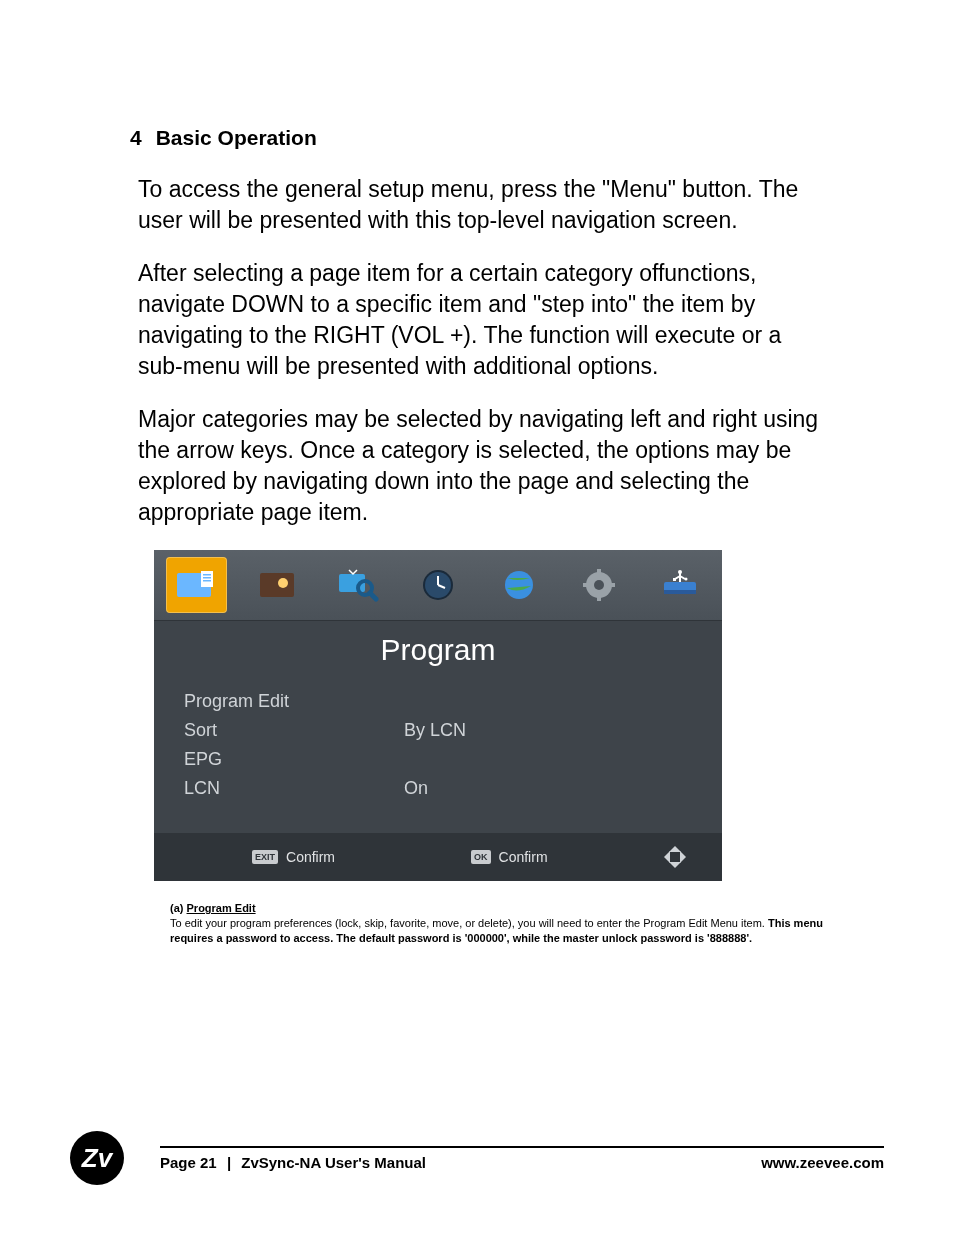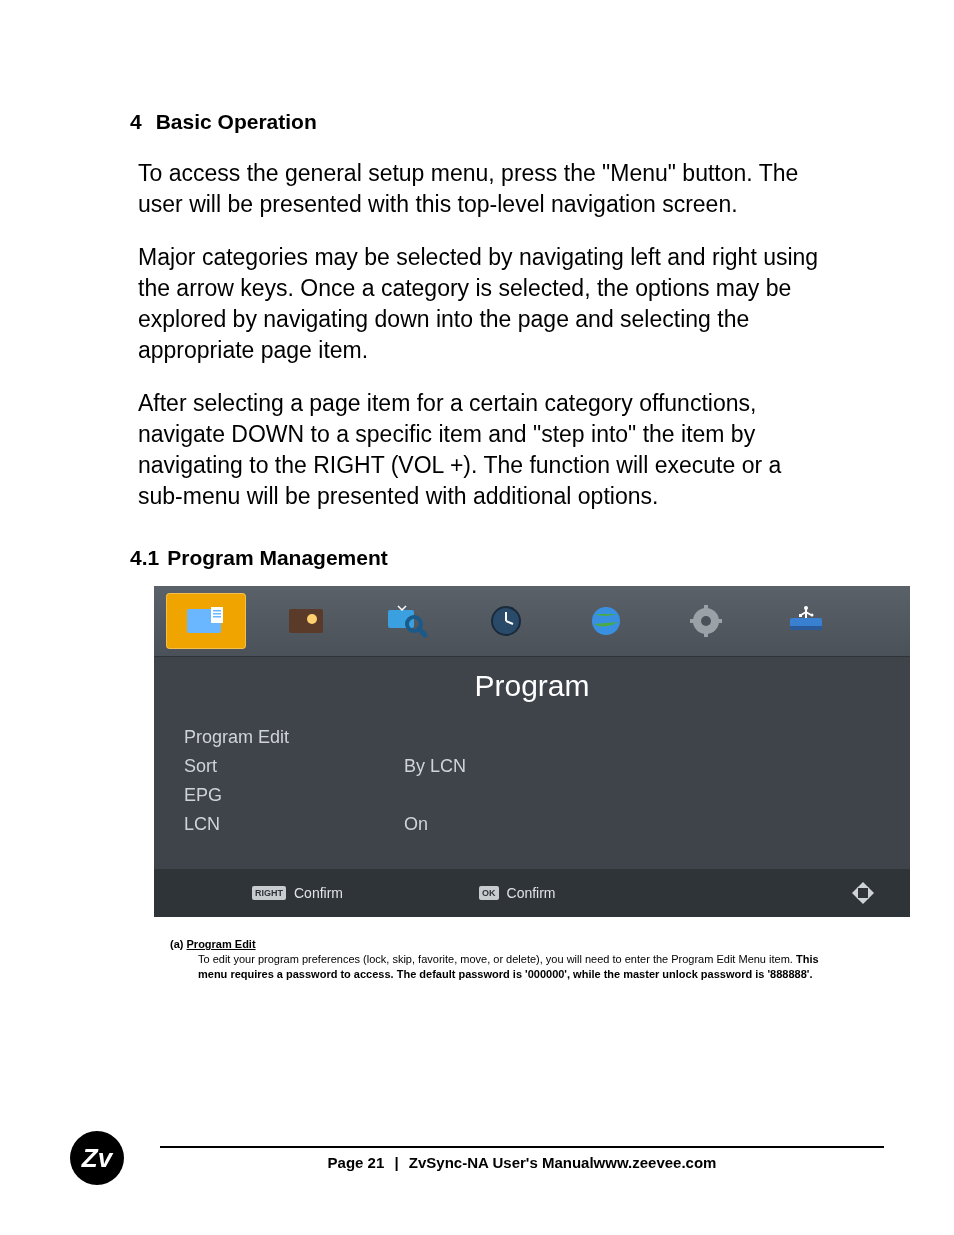--- a/index.html
+++ b/index.html
@@ -12,38 +12,38 @@
   .page {
     width: 954px;
     height: 1235px;
     position: relative;
     box-sizing: border-box;
     padding: 110px 130px 0 130px;
   }
   h2.section {
     font-size: 21px;
     font-weight: bold;
-    margin: 0 0 24px 0;
+    margin: 16px 0 24px 0;
   }
   h2.section .num { margin-right: 14px; }
   p.body {
     font-size: 23px;
     line-height: 1.35;
     margin: 0 0 22px 8px;
   }
   h3.subsection {
     font-size: 21px;
     font-weight: bold;
     margin: 34px 0 16px 0;
   }
   h3.subsection .num { margin-right: 8px; }
 
   
   .tvui {
-    width: 756px;
+    width: 568px;
     margin: 0 0 20px 24px;
     background: #4a5158;
     color: #fff;
     font-family: Arial, sans-serif;
   }
   .tvui-tabs {
     display: flex;
     align-items: center;
     gap: 20px;
     height: 70px;
@@ -119,21 +119,21 @@
   .nav-diamond .right { right: 0; top: 11px; border-left-color: #cfd3d7; }
 
   
   .subitem {
     margin: 16px 0 0 40px;
     font-size: 11px;
     line-height: 1.35;
   }
   .subitem .marker { font-weight: bold; }
   .subitem .title { font-weight: bold; text-decoration: underline; }
-  .subitem .txt { display: block; margin-left: 28px; }
+  .subitem .txt { display: block; }
   .subitem .bold { font-weight: bold; }
 
   
   .footer {
     position: absolute;
     left: 0;
     bottom: 50px;
     width: 100%;
     padding: 0 70px 0 70px;
     box-sizing: border-box;
@@ -150,44 +150,41 @@
     justify-content: center;
     font-weight: bold;
     font-size: 26px;
     font-style: italic;
     margin-right: 36px;
     flex-shrink: 0;
   }
   .footer-line {
     flex: 1;
     display: flex;
-    justify-content: center;
+    justify-content: space-between;
     border-top: 2px solid #000;
     padding-top: 6px;
     font-weight: bold;
     font-size: 15px;
   }
   .footer-line .sep { margin: 0 6px; }
 </style>
 </head>
 <body>
 
 <div class="page">
 
   <h2 class="section">
     <span class="num">4</span><span>Basic Operation</span>
   </h2>
 
   <p class="body">To access the general setup menu, press the "Menu" button.  The user will be presented with this top-level navigation screen.</p>
+  <p class="body">After selecting a page item for a certain category offunctions, navigate DOWN to a specific item and "step into" the item by navigating to the RIGHT (VOL +). The function will execute or a sub-menu will be presented with additional options.</p>
   <p class="body">Major categories may be selected by navigating left and right using the arrow keys.  Once a category is selected, the options may be explored by navigating down into the page and selecting the appropriate page item.</p>
-  <p class="body">After selecting a page item for a certain category offunctions, navigate DOWN to a specific item and "step into" the item by navigating to the RIGHT (VOL +). The function will execute or a sub-menu will be presented with additional options.</p>
-
-  <h3 class="subsection">
-    <span class="num">4.1</span><span>Program Management</span>
-  </h3>
+
 
   <div class="tvui">
     <div class="tvui-tabs">
       <div class="tvui-tab active">
         <svg width="42" height="32" viewBox="0 0 42 32">
             <rect x="2" y="4" width="34" height="24" rx="2" fill="#6bb7ff"></rect>
             <rect x="26" y="2" width="12" height="16" fill="#fff"></rect>
             <rect x="28" y="5" width="8" height="1.5" fill="#6bb7ff"></rect>
             <rect x="28" y="8" width="8" height="1.5" fill="#6bb7ff"></rect>
             <rect x="28" y="11" width="8" height="1.5" fill="#6bb7ff"></rect>
@@ -261,21 +258,21 @@
         <span class="value"></span>
       </div>
       <div class="tvui-row">
         <span class="label">LCN</span>
         <span class="value">On</span>
       </div>
     </div>
 
     <div class="tvui-footer">
       <span style="width:60px"></span>
-      <span class="badge">RIGHT</span>
+      <span class="badge">EXIT</span>
       <span>Confirm</span>
       <span style="width:120px"></span>
       <span class="badge">OK</span>
       <span>Confirm</span>
       <div class="nav-diamond">
         <div class="tri up"></div>
           <div class="tri down"></div>
           <div class="tri left"></div>
           <div class="tri right"></div>
       </div>

